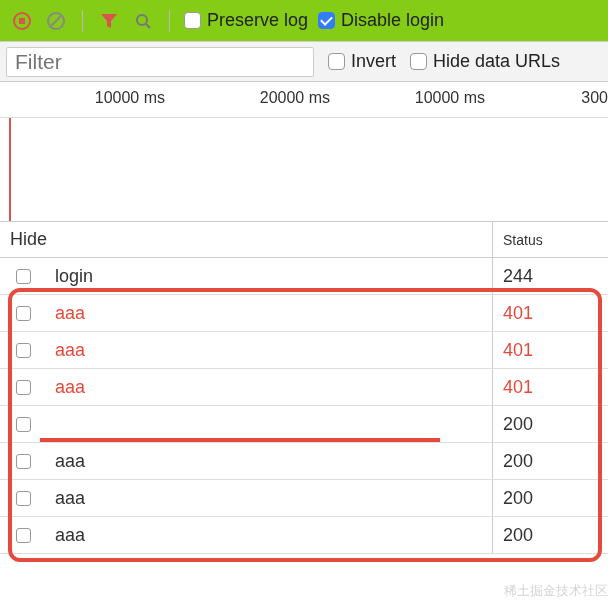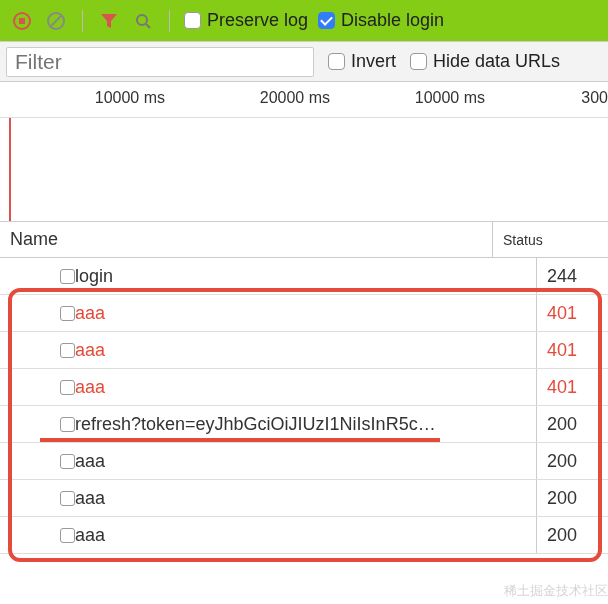--- a/index.html
+++ b/index.html
@@ -173,26 +173,25 @@
       border-bottom: 1px solid #ddd;
       font-size: 18px;
     }
     .row.error .cell { color: #e54b3c; }
     .cell-name {
       flex: 0 0 493px;
       padding: 0 16px;
       border-right: 1px solid #ccc;
       display: flex;
       align-items: center;
-      gap: 0;
+      gap: 24px;
       height: 100%;
       white-space: nowrap;
       overflow: hidden;
       text-overflow: ellipsis;
-      margin-left: 44px;
     }
     .cell-status {
       flex: 1;
       padding: 0 10px;
       height: 100%;
       display: flex;
       align-items: center;
     }
     .row-check {
       width: 15px;
@@ -266,21 +265,21 @@
 <div class="timeline">
   <span class="timeline-tick" style="left:165px">10000 ms</span>
   <span class="timeline-tick" style="left:330px">20000 ms</span>
   <span class="timeline-tick" style="left:485px">10000 ms</span>
   <span class="timeline-tick" style="left:608px">300</span>
 </div>
 
 <div class="waveform"></div>
 
 <div class="table-header">
-  <div class="th-name">Name</div>
+  <div class="th-name">Hide</div>
   <div class="th-status">Status</div>
 </div>
 
 <div class="annot-wrap">
   <div class="table-body" id="tbody">
       <div class="row">
         <div class="cell-name cell">
           <input type="checkbox" class="row-check" style="">
           <span>login</span>
         </div>
@@ -303,21 +302,20 @@
       <div class="row error">
         <div class="cell-name cell">
           <input type="checkbox" class="row-check" style="">
           <span>aaa</span>
         </div>
         <div class="cell-status cell">401</div>
       </div>
       <div class="row">
         <div class="cell-name cell">
           <input type="checkbox" class="row-check" style="">
-          <span>refresh?token=eyJhbGciOiJIUzI1NiIsInR5c…</span>
         </div>
         <div class="cell-status cell">200</div>
       </div>
       <div class="row">
         <div class="cell-name cell">
           <input type="checkbox" class="row-check" style="">
           <span>aaa</span>
         </div>
         <div class="cell-status cell">200</div>
       </div>

